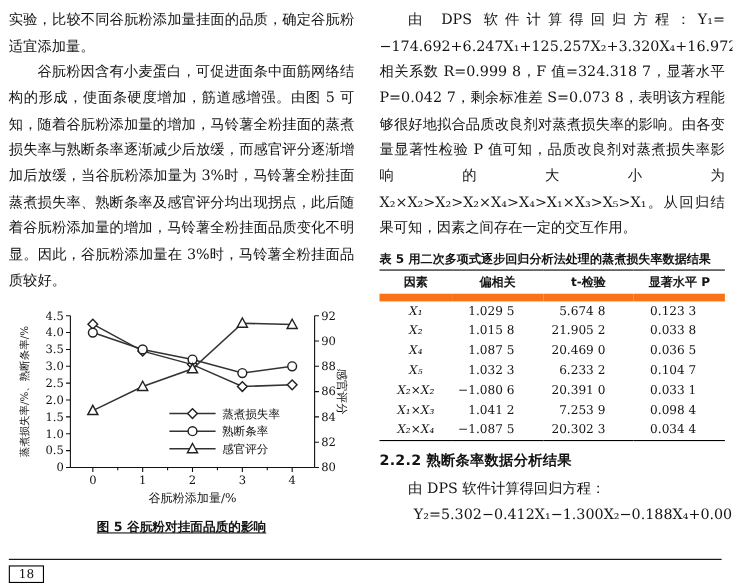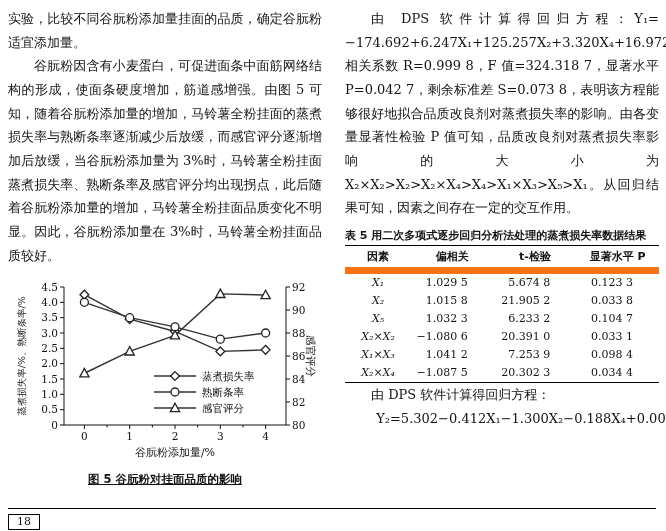--- a/index.html
+++ b/index.html
@@ -160,20 +160,26 @@
             <td>5.674 8</td>
             <td>0.123 3</td>
           </tr>
           <tr>
             <td>X₂</td>
             <td>1.015 8</td>
             <td>21.905 2</td>
             <td>0.033 8</td>
           </tr>
           <tr>
+            <td>X₄</td>
+            <td>1.087 5</td>
+            <td>20.469 0</td>
+            <td>0.036 5</td>
+          </tr>
+          <tr>
             <td>X₅</td>
             <td>1.032 3</td>
             <td>6.233 2</td>
             <td>0.104 7</td>
           </tr>
           <tr>
             <td>X₂×X₂</td>
             <td>−1.080 6</td>
             <td>20.391 0</td>
             <td>0.033 1</td>
@@ -186,20 +192,21 @@
           </tr>
           <tr>
             <td>X₂×X₄</td>
             <td>−1.087 5</td>
             <td>20.302 3</td>
             <td>0.034 4</td>
           </tr>
         </tbody>
     </table>
 
+    <h3 class="sec sec2">2.2.2  熟断条率数据分析结果</h3>
     <p class="body-text indent">由 DPS 软件计算得回归方程：</p>
     <p class="eq-line">Y₂=5.302−0.412X₁−1.300X₂−0.188X₄+0.002X₄×</p>
   </div>
 
 </div>
 
 <div class="footer-rule"></div>
 <div class="page-number-box">18</div>
 
 </body></html>

